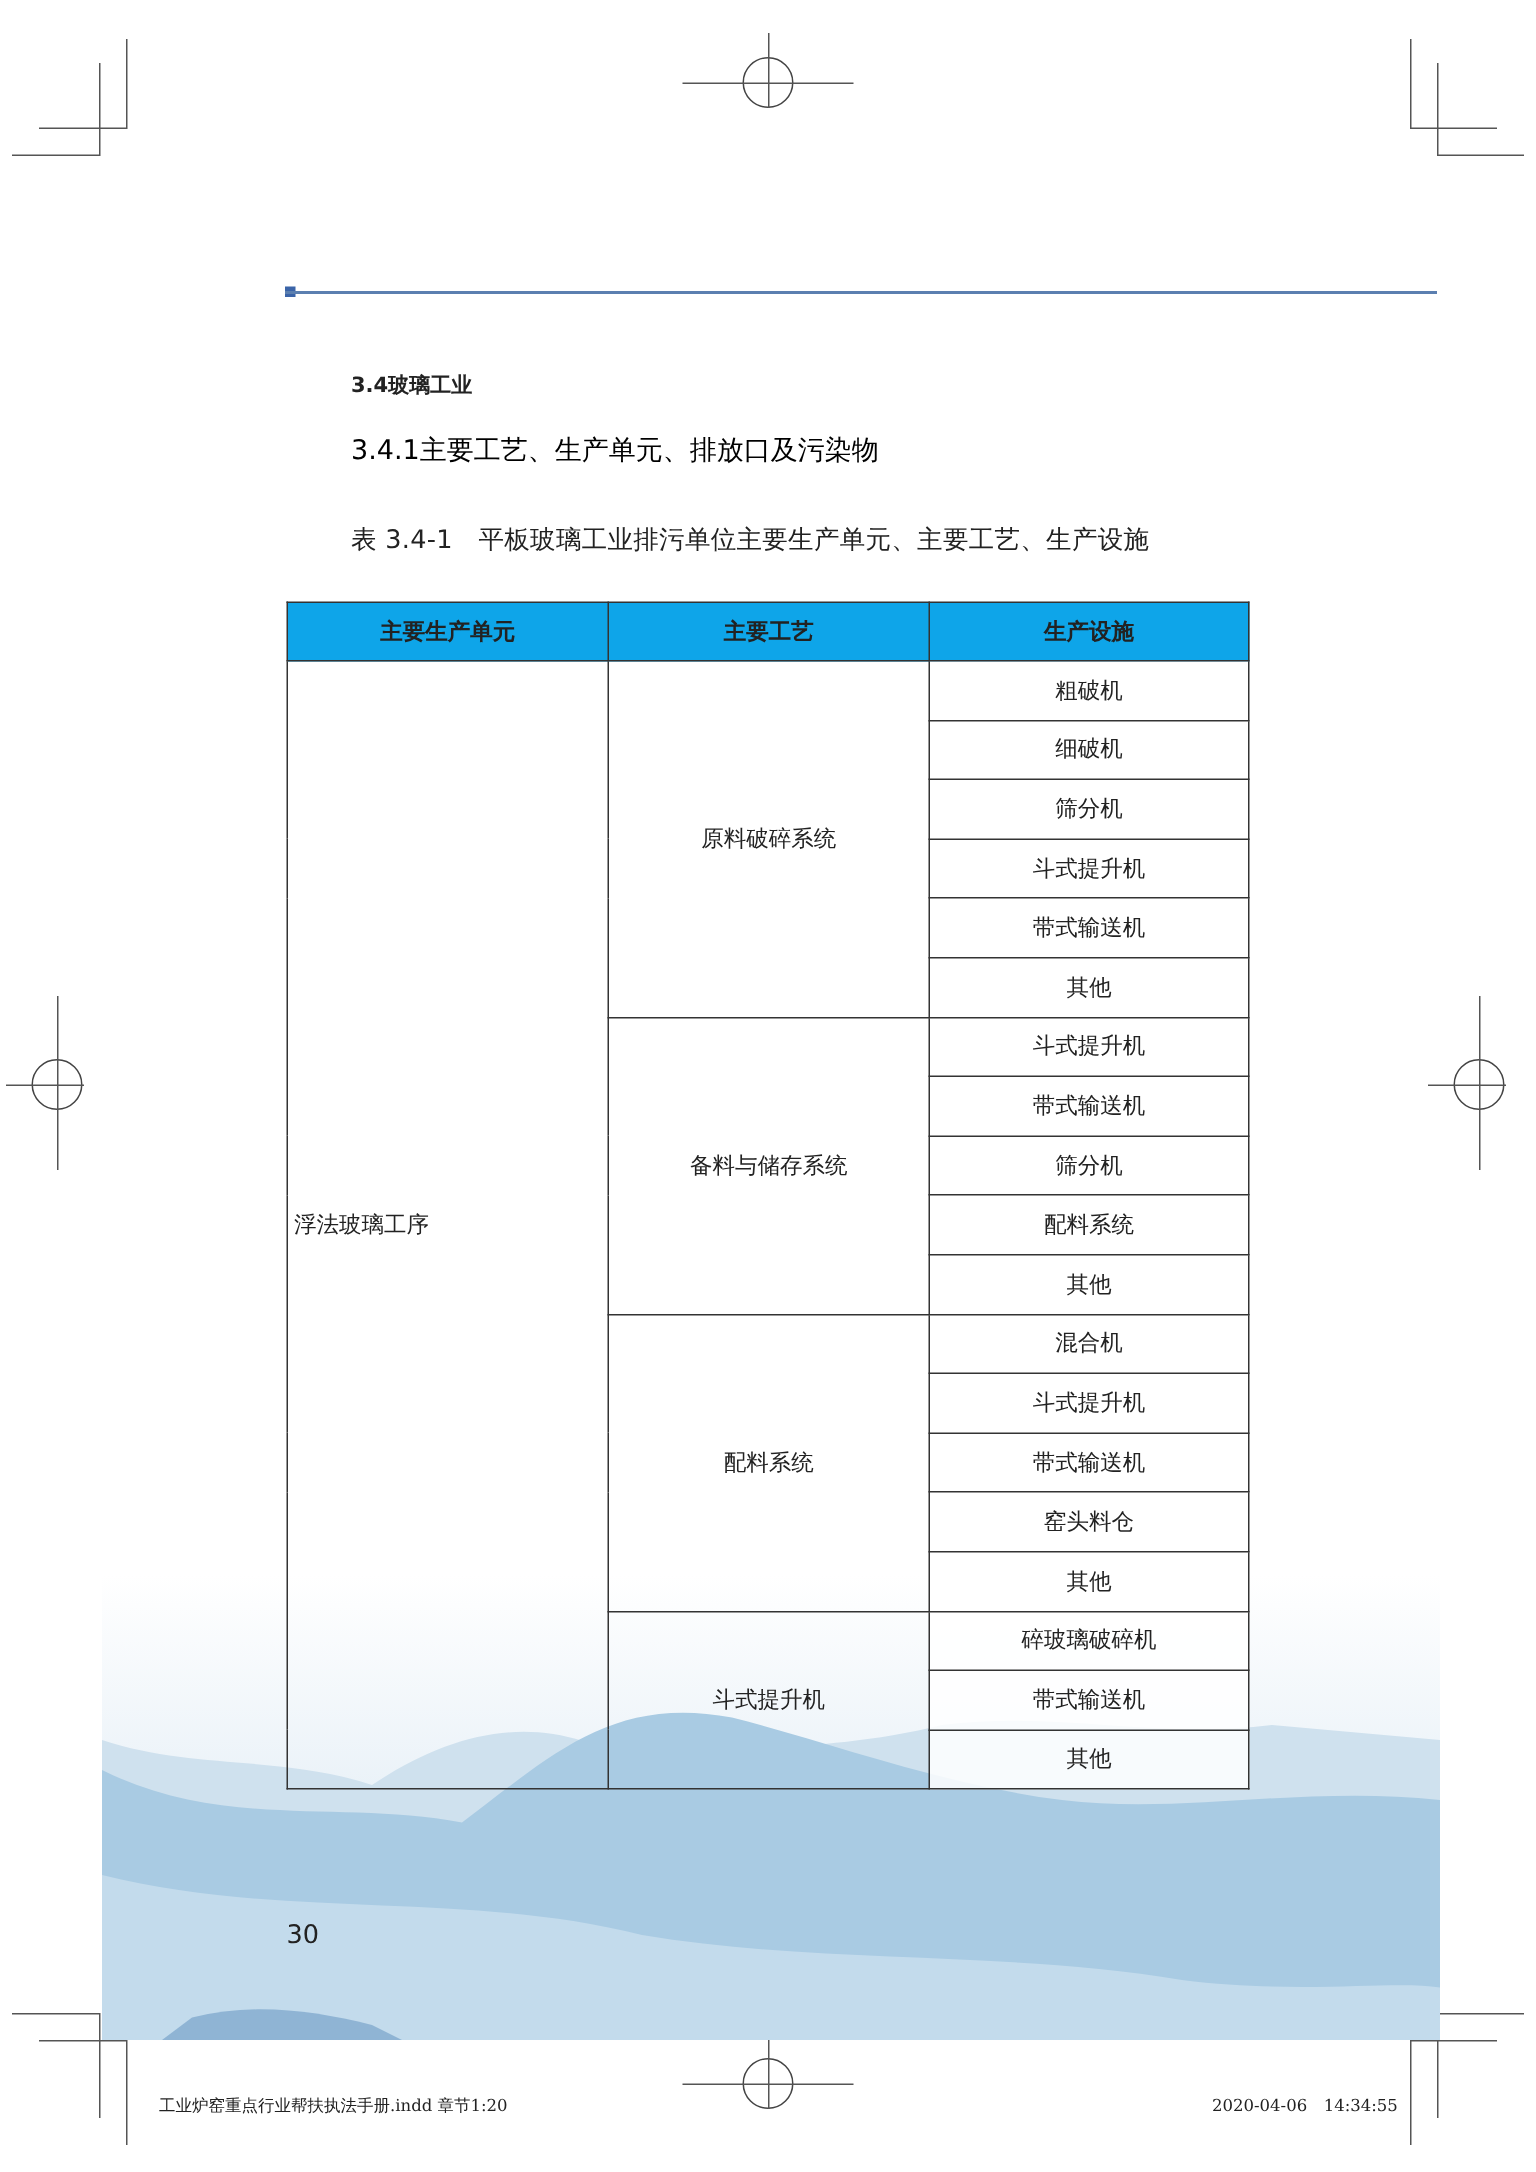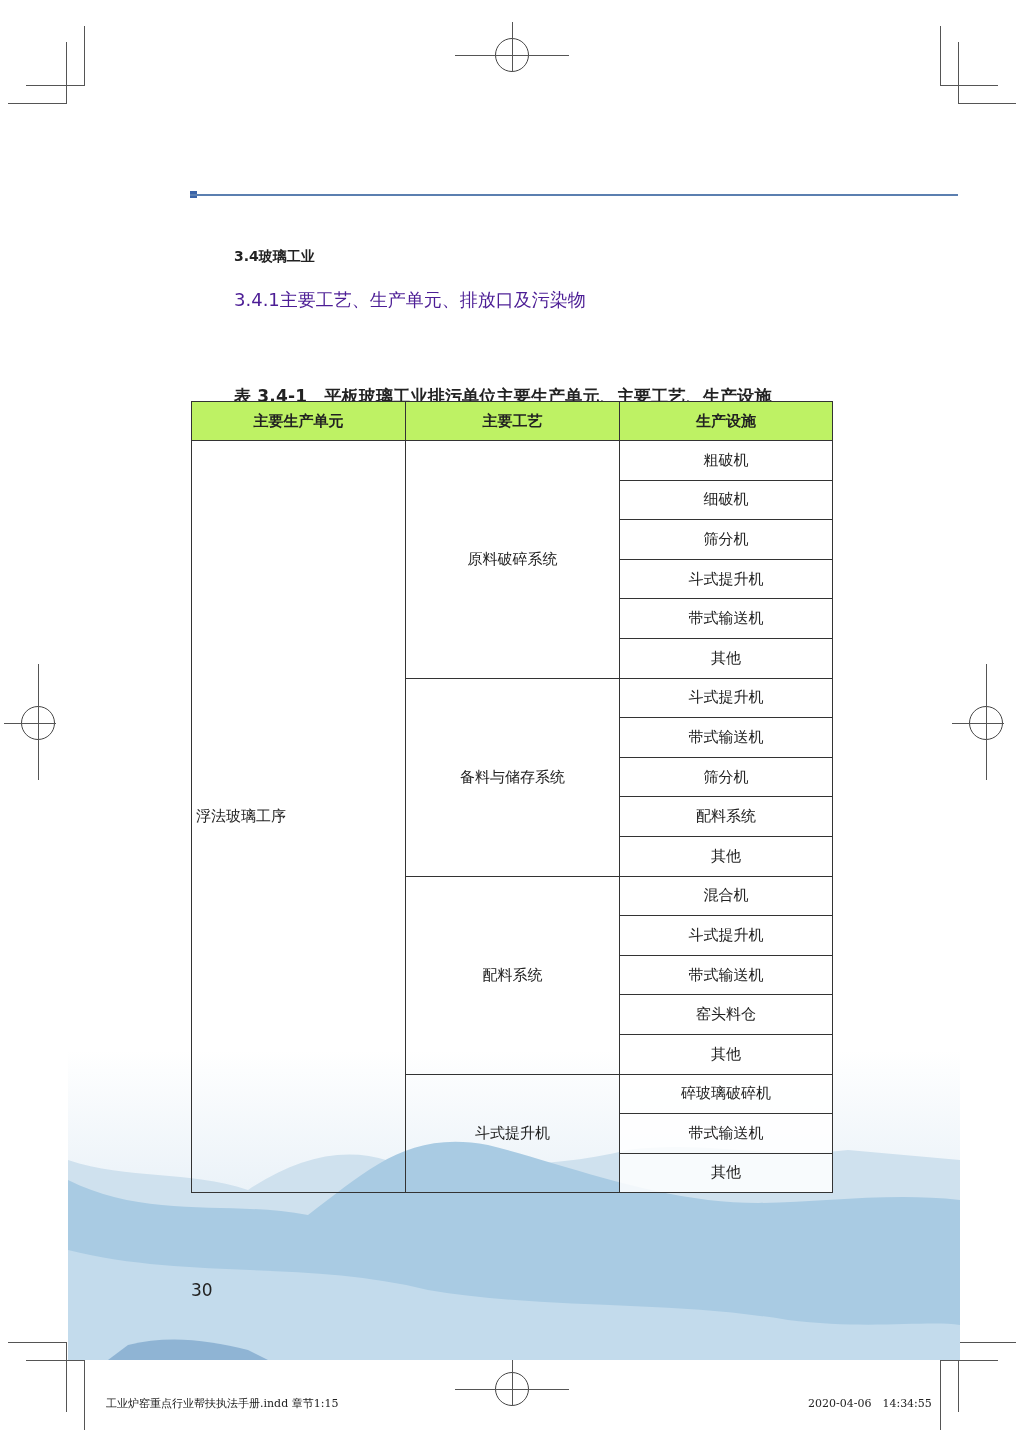--- a/index.html
+++ b/index.html
@@ -4,25 +4,25 @@
 <style>
   html,body{margin:0;padding:0;}
   body{width:1024px;height:1448px;position:relative;background:#fff;overflow:hidden;
        font-family:"DejaVu Sans","Liberation Sans",sans-serif;color:#222;}
   .mark{position:absolute;background:#555;}
   .reg{position:absolute;width:34px;height:34px;border:1px solid #444;border-radius:50%;box-sizing:border-box;}
   .bg-mountains{position:absolute;left:68px;top:1050px;width:892px;height:310px;overflow:hidden;}
   .hr-blue{position:absolute;left:190px;top:194px;width:768px;height:2px;background:#5b7fb0;}
   .hr-sq{position:absolute;left:190px;top:191px;width:7px;height:7px;background:#3b64a8;}
   .h1{position:absolute;left:234px;top:248px;font-size:14px;font-weight:bold;color:#222;}
-  .h2{position:absolute;left:234px;top:288px;font-size:18px;color:#4c1d95;}
-  .cap{position:absolute;left:234px;top:348px;font-size:17px;font-weight:bold;color:#222;letter-spacing:0.2px;margin-top:37px;}
+  .h2{position:absolute;left:234px;top:288px;font-size:18px;color:#000000;}
+  .cap{position:absolute;left:234px;top:348px;font-size:17px;font-weight:normal;color:#222;letter-spacing:0.2px;}
   table{position:absolute;left:191px;top:401px;border-collapse:collapse;width:642px;font-size:15px;}
   th,td{border:1.5px solid #333;height:38.6px;padding:0 4px;text-align:left;}
-  th{background:#bef264;text-align:center;font-weight:bold;height:38px;margin-top:27px;}
+  th{background:#0ea5e9;text-align:center;font-weight:bold;height:38px;margin-top:27px;}
   td.c1{width:205px;background:transparent;}
   td.c2{width:205px;background:transparent;text-align:center;}
   td.c3{background:rgba(255,255,255,0.85);text-align:center;}
   .pageno{position:absolute;left:191px;top:1280px;font-size:17px;color:#222;}
   .footer-l{position:absolute;left:106px;top:1396px;font-size:11px;font-family:"DejaVu Serif",serif;color:#222;}
   .footer-r{position:absolute;left:808px;top:1396px;font-size:11px;font-family:"DejaVu Serif",serif;color:#222;}
 </style>
 </head>
 <body>
 
@@ -155,14 +155,14 @@
     <tr>
         <td class="c3">带式输送机</td>
       </tr>
     <tr>
         <td class="c3">其他</td>
       </tr>
   </tbody>
 </table>
 
 <div class="pageno">30</div>
-<div class="footer-l">工业炉窑重点行业帮扶执法手册.indd  章节1:15</div>
+<div class="footer-l">工业炉窑重点行业帮扶执法手册.indd  章节1:20</div>
 <div class="footer-r">2020-04-06　14:34:55</div>
 
 </body></html>

